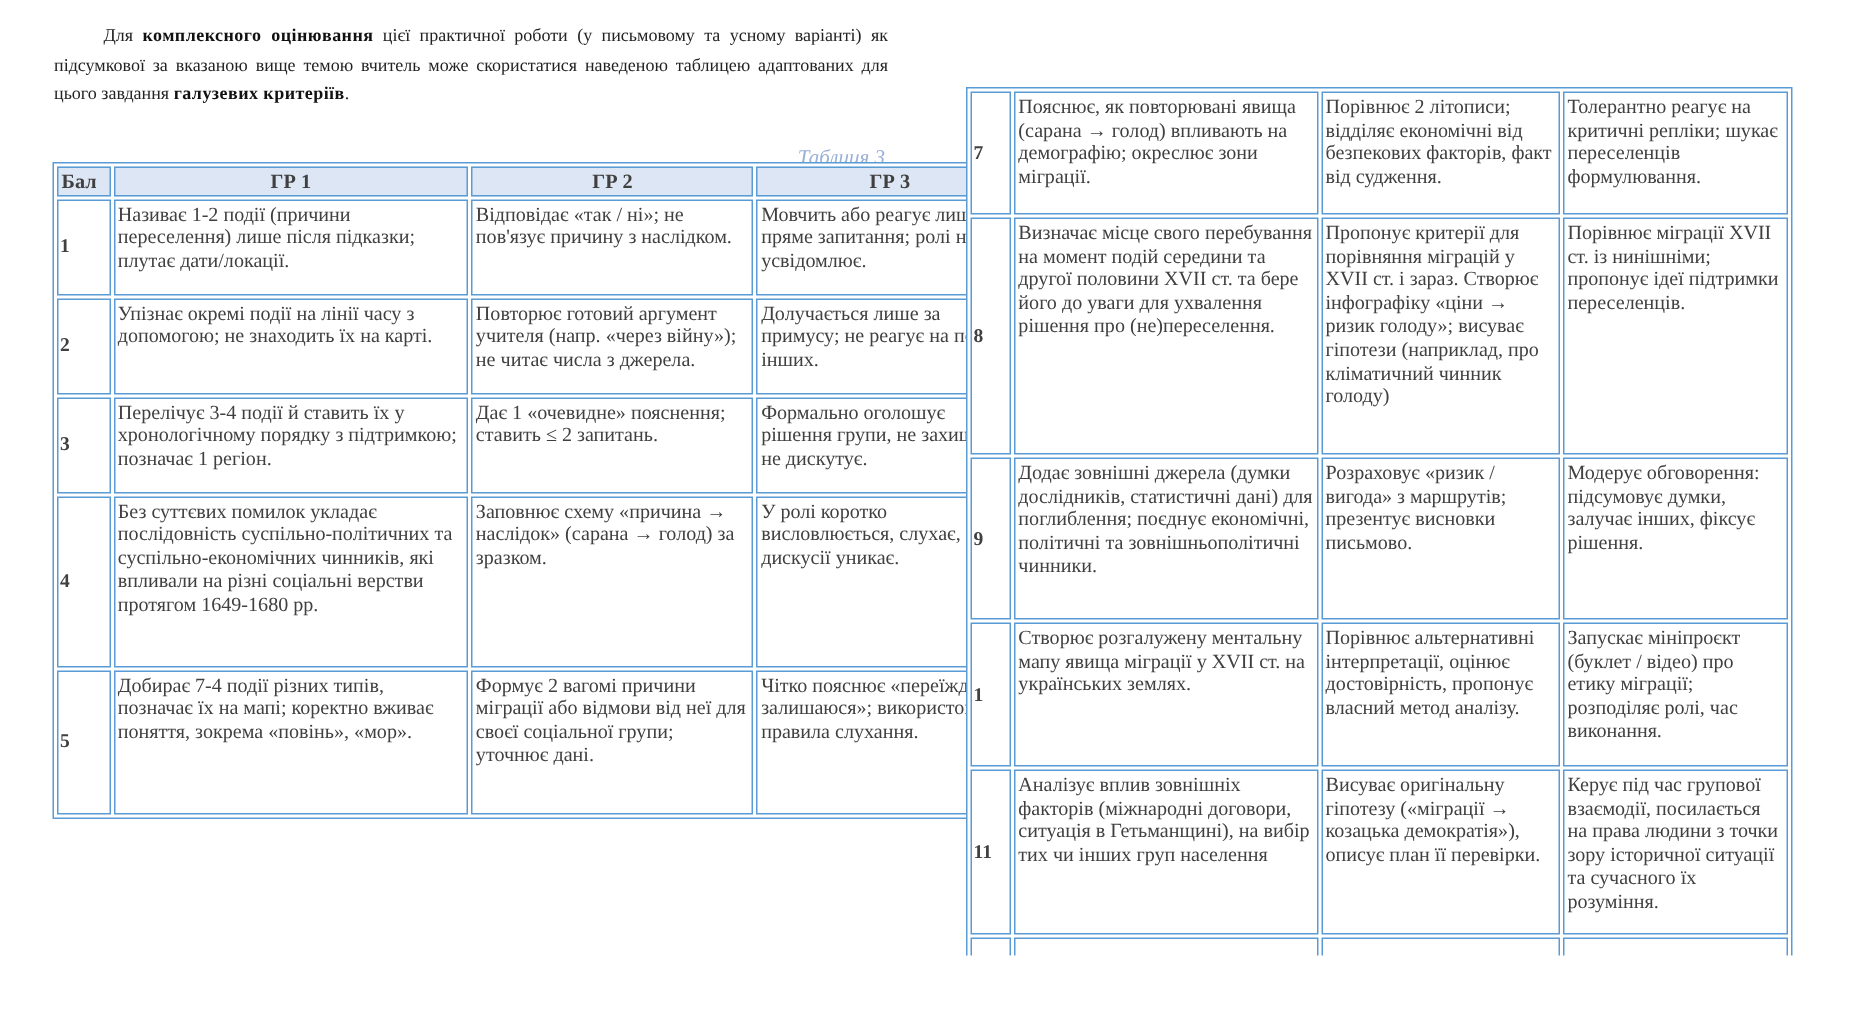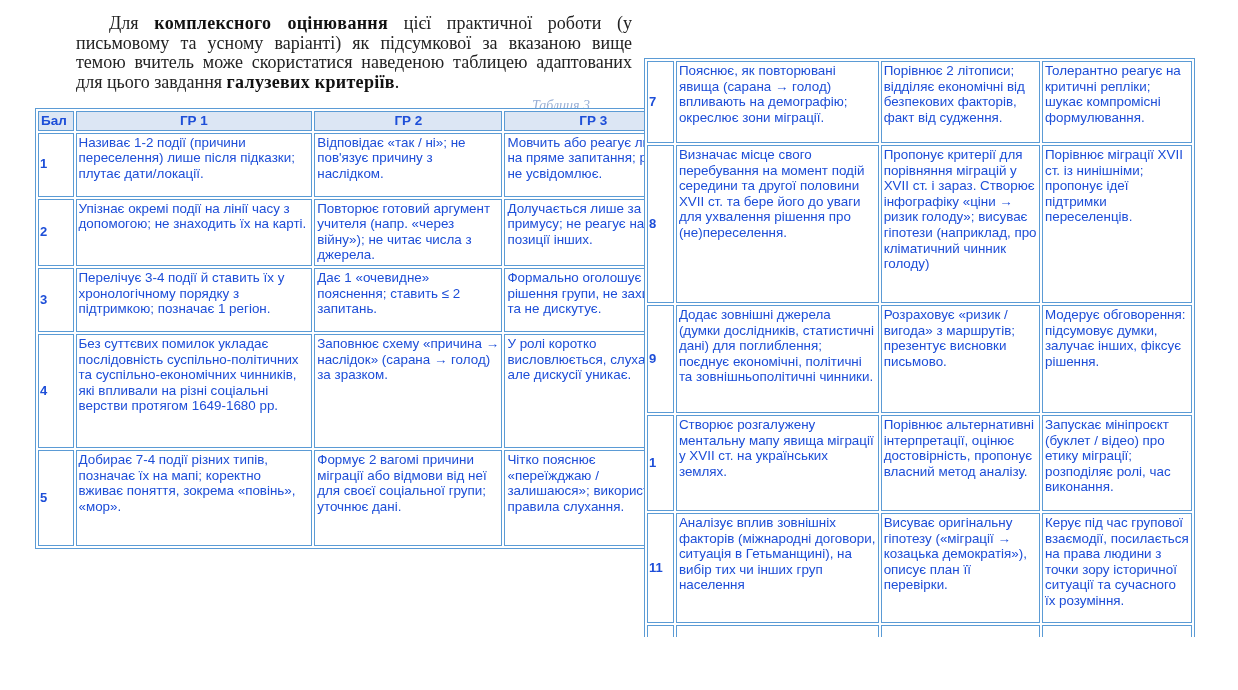--- a/index.html
+++ b/index.html
@@ -1,28 +1,28 @@
 <!DOCTYPE html>
 <html><head>
 <meta charset="utf-8">
 <style>
   html, body { margin:0; padding:0; background:#ffffff; }
   body { width:1238px; height:690px; position:relative; overflow:hidden;
          font-family:"DejaVu Serif", "Liberation Serif", serif; color:#1a1a1a; }
   .intro { position:absolute; left:36px; top:14px; width:556px;
-           font-family:"Liberation Serif", serif; font-size:18px; line-height:19.5px;
-           text-align:justify; color:#222;margin-left:40px; }
+           font-family:"Liberation Serif", serif; font-size:12px; line-height:19.5px;
+           text-align:justify; color:#222; }
   .intro .indent { display:inline-block; width:33px; }
   .intro b { font-weight:bold; color:#111; letter-spacing:0.3px; }
   .caption { position:absolute; left:36px; top:78px; width:554px; text-align:right;
              font-family:"Liberation Serif", serif; font-style:italic; font-size:14px; color:#9ab0d6;margin-top:20px; }
   table.crit { position:absolute; border-collapse:separate; border-spacing:2px;
                border:1px solid #5b9bd5; background:#ffffff; table-layout:fixed; }
   table.crit td, table.crit th { border:1.5px solid #5b9bd5; padding:1px 2px 2px 2px; vertical-align:top;
-               font-family:Liberation Sans, sans-serif; font-size:13.4px; line-height:15.6px; color:#1d4ed8;margin-left:32px; }
+               font-family:Liberation Serif, serif; font-size:13.4px; line-height:15.6px; color:#404040;margin-left:32px; }
   table.crit th { background:#dce6f4; font-weight:bold; font-size:13.5px; padding:1px 2px; }
   table.crit th.bal { text-align:left; }
   table.crit td.score { vertical-align:middle; font-weight:bold; font-size:13px; padding-left:1px; }
   #t-left { left:35px; top:108px; width:650px; }
   #t-right { left:644px; top:58px; width:551px; }
   .clip { position:absolute; left:640px; top:0; width:570px; height:637px; overflow:hidden; }
   .clip #t-right { left:4px; }
 </style>
 </head>
 <body>
@@ -88,21 +88,21 @@
         <col style="width:26px">
         <col style="width:196px">
         <col style="width:154px">
         <col style="width:145px">
       </colgroup>
     <tbody id="tb-right">
         <tr style="height: 82px;">
           <td class="score">7</td>
           <td>Пояснює, як повторювані явища (сарана → голод) впливають на демографію; окреслює зони міграції.</td>
           <td>Порівнює 2 літописи; відділяє економічні від безпекових факторів, факт від судження.</td>
-          <td>Толерантно реагує на критичні репліки; шукає компромісні формулювання.</td>
+          <td>Толерантно реагує на критичні репліки; шукає переселенців формулювання.</td>
         </tr>
         <tr style="height: 158px;">
           <td class="score">8</td>
           <td>Визначає місце свого перебування на момент подій середини та другої половини XVII ст. та бере його до уваги для ухвалення рішення про (не)переселення.</td>
           <td>Пропонує критерії для порівняння міграцій у XVII ст. і зараз. Створює інфографіку «ціни → ризик голоду»; висуває гіпотези (наприклад, про кліматичний чинник голоду)</td>
           <td>Порівнює міграції XVII ст. із нинішніми; пропонує ідеї підтримки переселенців.</td>
         </tr>
         <tr style="height: 108px;">
           <td class="score">9</td>
           <td>Додає зовнішні джерела (думки дослідників, статистичні дані) для поглиблення; поєднує економічні, політичні та зовнішньополітичні чинники.</td>

